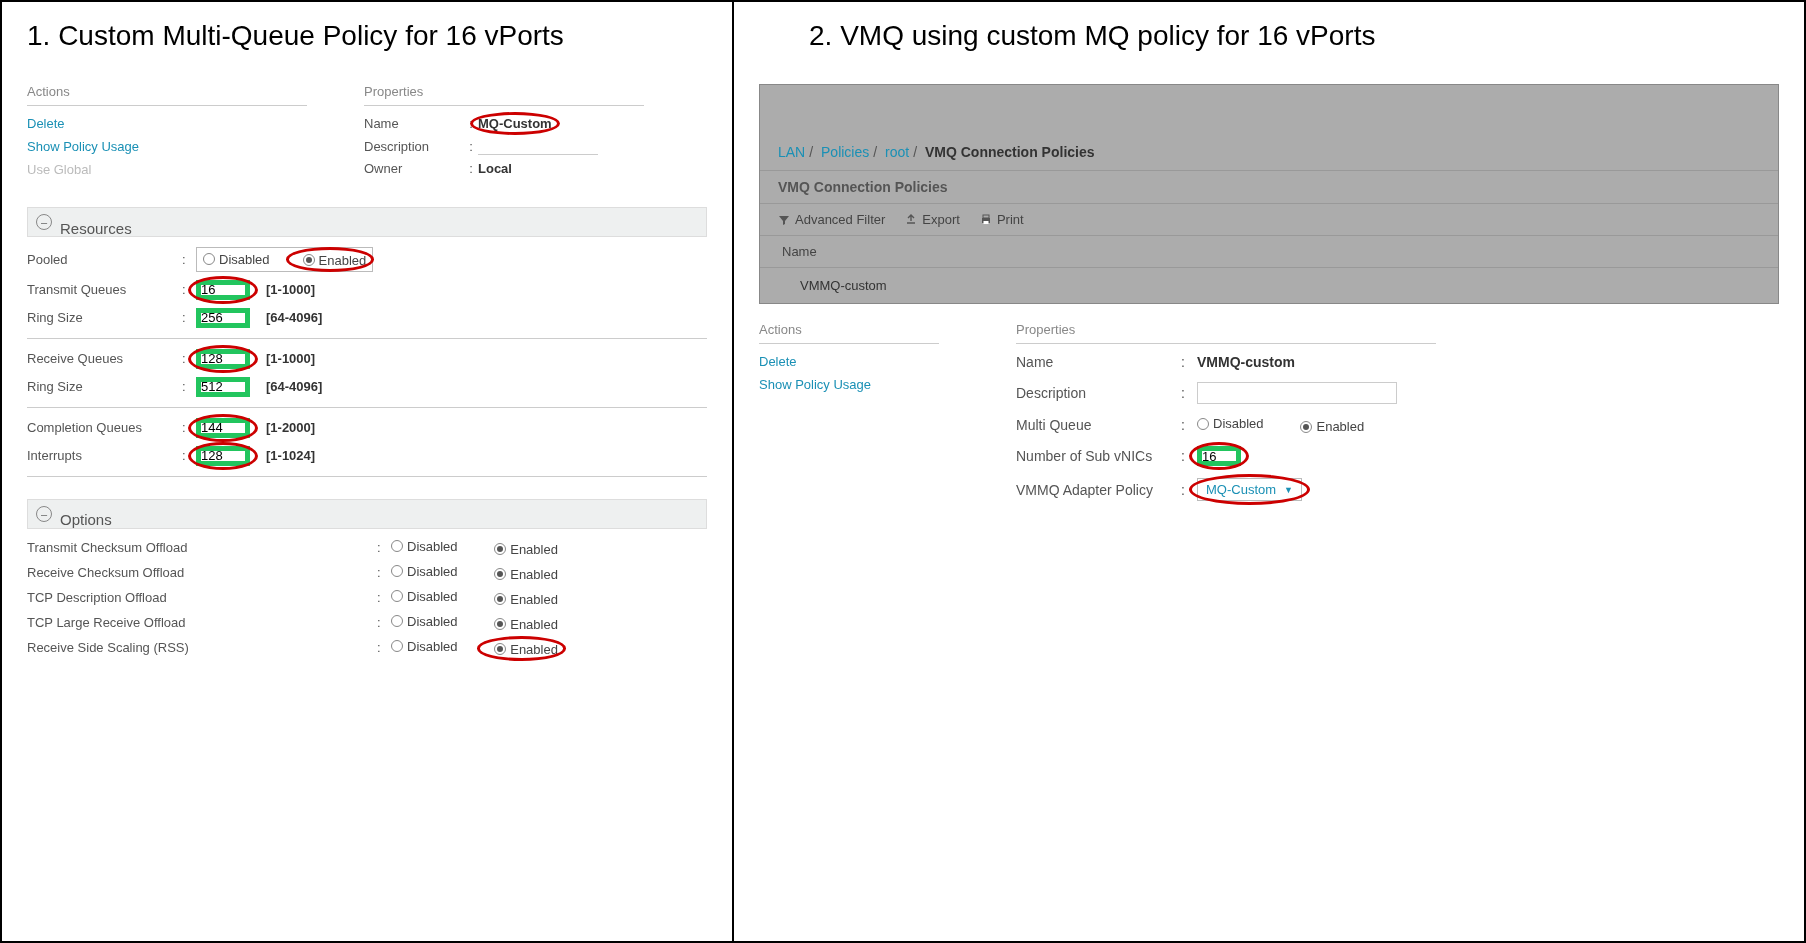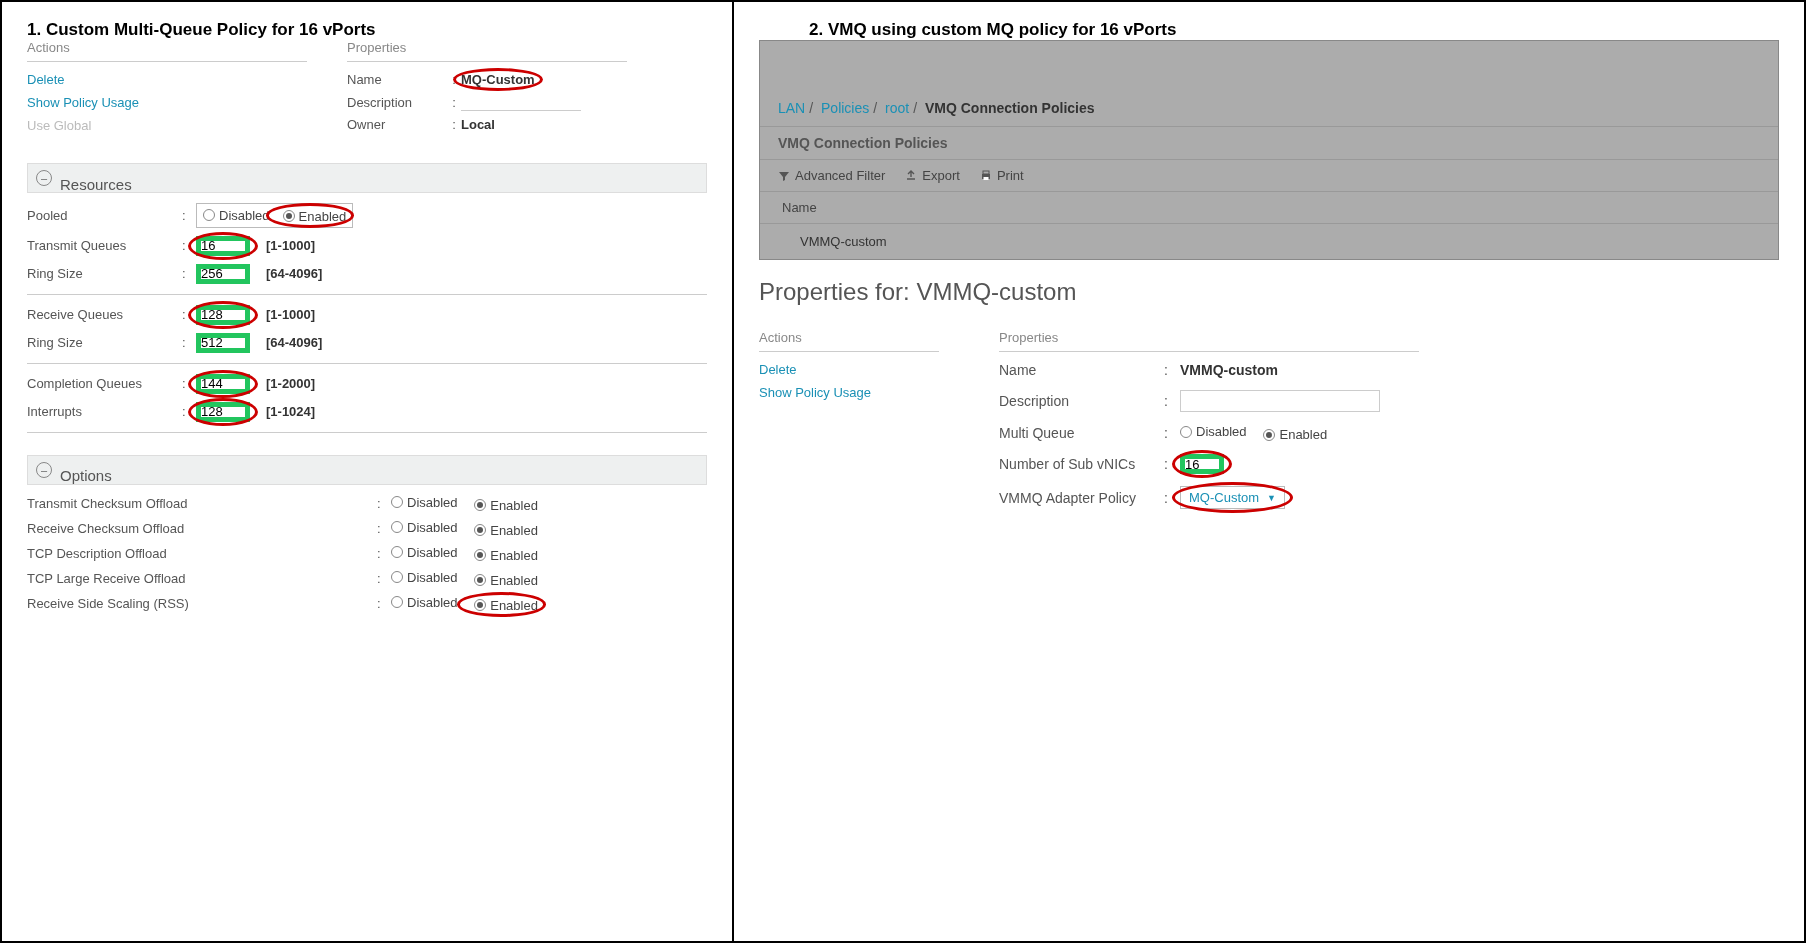--- a/index.html
+++ b/index.html
@@ -1,40 +1,40 @@
 <!DOCTYPE html>
 <html><head>
 <meta charset="utf-8">
 <style>
   * { box-sizing: border-box; margin: 0; padding: 0; }
   body { font-family: Arial, Helvetica, sans-serif; font-size: 13px; color: #333; background: #fff; }
   .frame { width: 1806px; height: 943px; border: 2px solid #000; display: flex; }
   .panel { padding: 18px 25px; }
   .panel-left { width: 732px; border-right: 2px solid #000; }
   .panel-right { flex: 1; }
-  .panel-title { font-size: 17px; font-weight: bold; color: #000; margin-bottom: 0; }
-  .cols { display: flex; gap: 40px; }
+  .panel-title { font-size: 28px; font-weight: normal; color: #000; margin-bottom: 32px; }
+  .cols { display: flex; gap: 57px; }
   .col { flex: 0 0 auto; }
   .section-label { color: #888; font-size: 13px; padding-bottom: 6px; border-bottom: 1px solid #ccc; margin-bottom: 10px; width: 280px; }
   .action-link { color: #1a90b5; font-size: 13px; display: block; margin-bottom: 8px; cursor: pointer; }
   .action-link.disabled { color: #bbb; cursor: default; }
   .prop-section { width: 300px; }
   .prop-row { display: flex; align-items: center; margin-bottom: 6px; font-size: 13px; }
   .prop-row .plabel { width: 100px; color: #555; }
   .prop-row .colon { width: 14px; text-align: center; color: #555; }
   .prop-row .pvalue { font-weight: bold; }
   .prop-row input.pval-input { border: none; border-bottom: 1px solid #ccc; width: 120px; height: 18px; font-size: 13px; }
   .group-header { display: flex; align-items: center; background: #eef0f0; height: 30px; padding: 0 8px; margin-top: 22px; margin-bottom: 10px; border: 1px solid #ddd; }
   .group-header .icon-circle { width: 16px; height: 16px; border: 1px solid #888; border-radius: 50%; display: inline-flex; align-items: center; justify-content: center; margin-right: 8px; font-size: 11px; color: #666; }
   .group-header .gtitle { color: #555; font-size: 15px; margin-top: 12px; }
   .field-row { display: flex; align-items: center; margin-bottom: 8px; }
   .field-row .flabel { width: 155px; color: #555; font-size: 13px; }
   .field-row .fcolon { width: 14px; color: #555; }
   .field-row .radio-group { border: 1px solid #bbb; display: inline-flex; align-items: center; padding: 3px 6px; }
-  .radio-opt { display: inline-flex; align-items: center; margin-right: 4px; font-size: 13px; color: #444; }
+  .radio-opt { display: inline-flex; align-items: center; margin-right: 24px; font-size: 13px; color: #444; }
   .radio-opt:last-child { margin-right: 0; padding-left: 9px; }
   .radio-circle { width: 12px; height: 12px; border: 1px solid #888; border-radius: 50%; margin-right: 4px; display: inline-flex; align-items: center; justify-content: center; }
   .radio-circle.sel::after { content: ""; width: 6px; height: 6px; background: #555; border-radius: 50%; }
   .num-input { width: 54px; height: 20px; border: 5px solid #22c55e; text-align: left; font-size: 13px; }
   .range-txt { font-weight: bold; margin-left: 16px; font-size: 13px; }
   .hr { border: none; border-top: 1px solid #ccc; margin: 10px 0; }
   .opt-row { display: flex; align-items: center; margin-bottom: 7px; }
   .opt-row .olabel { width: 350px; color: #555; font-size: 13px; }
   .opt-row .ocolon { width: 14px; color: #555; }
   
@@ -267,21 +267,20 @@
               <rect x="3" y="1" width="6" height="3" fill="none" stroke="#555"></rect>
               <rect x="3.5" y="7" width="5" height="3" fill="#fff"></rect>
             </svg>
           <span>Print</span>
         </span>
       </div>
       <div class="col-header">Name</div>
       <div class="data-row">VMMQ-custom</div>
     </div>
 
-    <div class="props-title">Properties for: VMMQ-custom</div>
 
 
     <div class="cols">
       <div class="col" style="width:200px">
         <div class="section-label" style="width:180px">Actions</div>
         <span class="action-link">Delete</span>
         <span class="action-link">Show Policy Usage</span>
       </div>
       <div class="col">
         <div class="section-label" style="width:420px">Properties</div>

